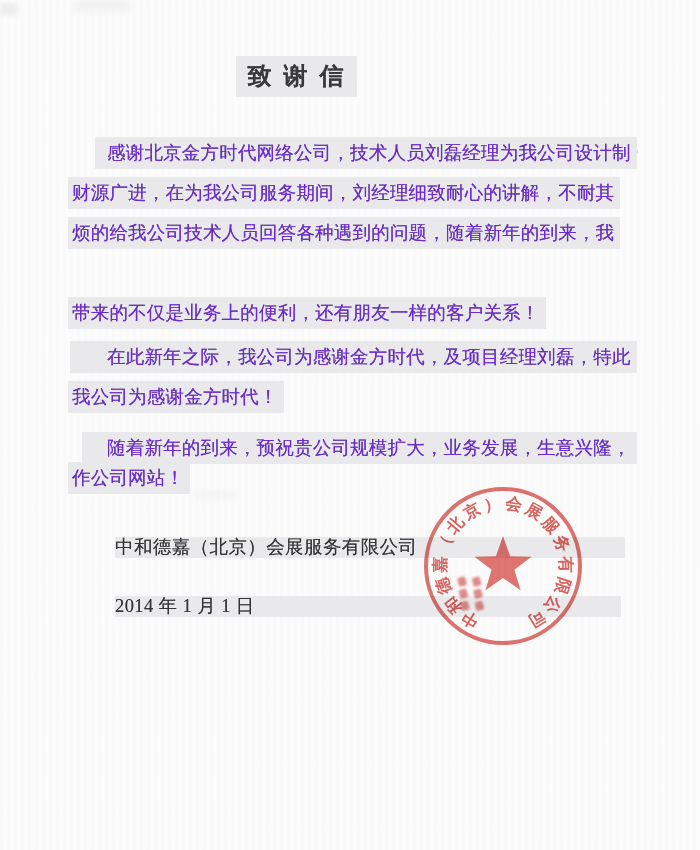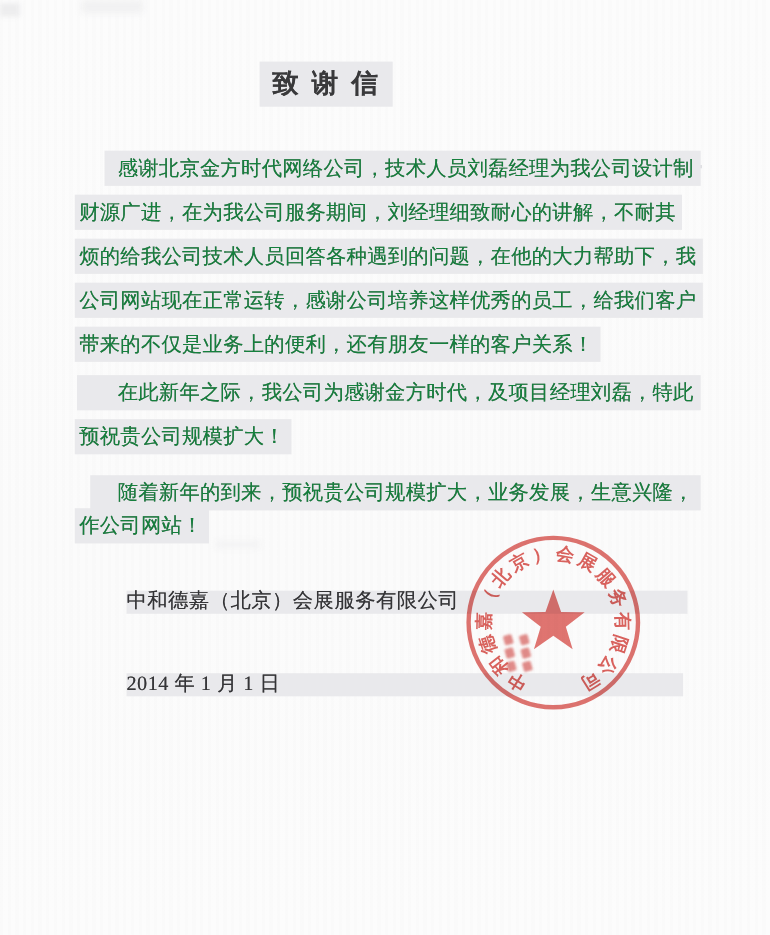--- a/index.html
+++ b/index.html
@@ -20,21 +20,21 @@
   }
   .title-row .hl{
     display:inline-block;background:#e9e9ec;
     font-size:24px;font-weight:600;color:#39393b;
     letter-spacing:3px;padding:4px 10px 5px 12px;
     text-shadow:0 0 0.6px rgba(70,70,70,.8);
     white-space:pre;
   }
   .line{
     position:absolute;left:68px;white-space:nowrap;
-    font-size:18.5px;color:#15803d;
+    font-size:18.5px;color:#6d28d9;
     text-shadow:0 0 0.6px rgba(70,70,70,.75);
   }
   .line .hl{
     background:#e9e9ec;display:inline-block;
     padding:3px 6px 4px 4px;letter-spacing:0.2px;
   }
   .line.first{left:95px;}
   .line.first .hl{padding-left:12px;}
   .line.first2{left:70px;}
   .line.first2 .hl{padding-left:37px;}
@@ -84,34 +84,33 @@
   <div class="smudge speck1"></div>
   <div class="smudge speck2"></div>
   <div class="smudge speck3"></div>
 
   <div class="title-row">
     <span class="hl">致 谢 信</span>
   </div>
 
   <div class="line first" style="top:137px"><span class="hl">感谢北京金方时代网络公司，技术人员刘磊经理为我公司设计制</span></div>
   <div class="line" style="top:177px"><span class="hl">财源广进，在为我公司服务期间，刘经理细致耐心的讲解，不耐其</span></div>
-  <div class="line" style="top:217px"><span class="hl">烦的给我公司技术人员回答各种遇到的问题，在他的大力帮助下，我</span></div>
-  <div class="line" style="top:257px"><span class="hl">公司网站现在正常运转，感谢公司培养这样优秀的员工，给我们客户</span></div>
+  <div class="line" style="top:217px"><span class="hl">烦的给我公司技术人员回答各种遇到的问题，随着新年的到来，我</span></div>
   <div class="line first2" style="top:341px"><span class="hl">在此新年之际，我公司为感谢金方时代，及项目经理刘磊，特此</span></div>
 
   <div class="line" style="top:297px"><span class="hl">带来的不仅是业务上的便利，还有朋友一样的客户关系！</span></div>
-  <div class="line" style="top:381px"><span class="hl">预祝贵公司规模扩大！</span></div>
+  <div class="line" style="top:381px"><span class="hl">我公司为感谢金方时代！</span></div>
 
   <div class="line first3" style="top:422px"><span class="hl">随着新年的到来，预祝贵公司规模扩大，业务发展，生意兴隆，</span></div>
   <div class="line" style="top:462px"><span class="hl">作公司网站！</span></div>
 
   <div class="sig-row" style="top:537px">
     <span>中和德嘉（北京）会展服务有限公司</span>
   </div>
-  <div class="sig-row" style="top:612px;width:506px">
+  <div class="sig-row" style="top:596px;width:506px">
     <span>2014 年 1 月 1 日</span>
   </div>
 
   <div class="stamp">
     <svg viewBox="0 0 168 168" xmlns="http://www.w3.org/2000/svg">
       <circle class="ring" cx="84" cy="85" r="77"></circle>
       <polygon class="star" points="84,55 91.1,75.3 112.5,75.7 95.4,88.7 101.6,109.3 84,97 66.4,109.3 72.6,88.7 55.5,75.7 76.9,75.3"></polygon>
       <g id="stamp-ring-text">
           <text x="50.6" y="138.4" transform="rotate(-148.0 50.6 138.4)">中</text>
           <text x="34.5" y="124.0" transform="rotate(-128.3 34.5 124.0)">和</text>

